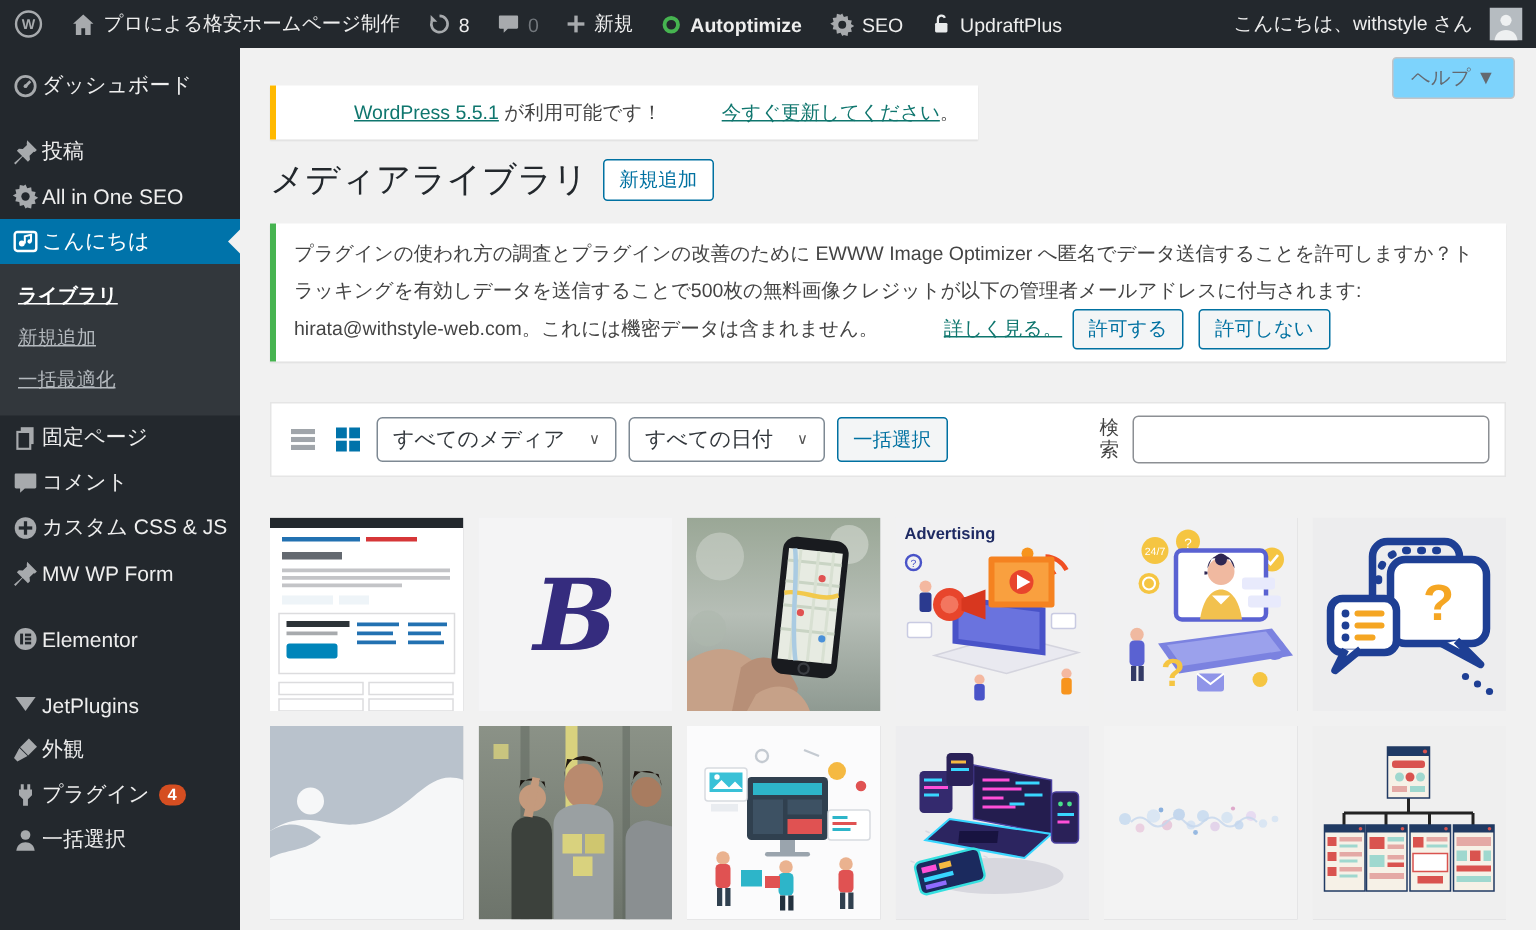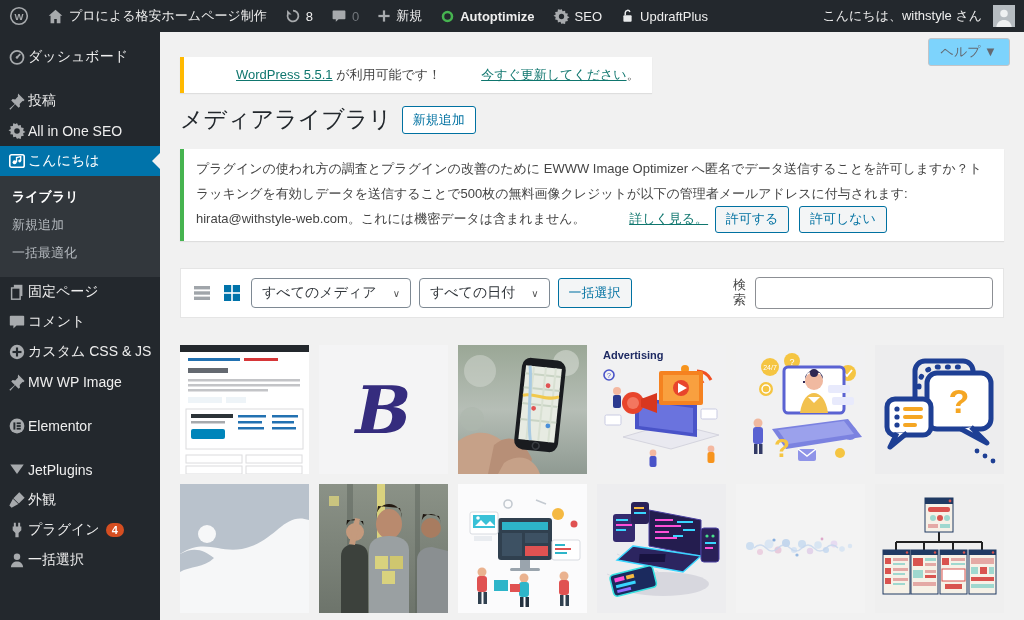--- a/index.html
+++ b/index.html
@@ -16,21 +16,21 @@
 
   
   .sidebar { position:fixed; top:32px; left:0; bottom:0; width:160px; background:#23282d; padding-top:10px; z-index:40; }
   .menu-item { display:flex; align-items:center; gap:2px; height:30px; padding:0 8px; color:#eee; font-size:14px; cursor:pointer; position:relative; }
   .menu-item svg { flex:0 0 18px; }
   .menu-item.spaced { margin-top:14px; }
   .menu-item.selected { background:#0073aa; color:#fff; }
   .menu-item.selected::after { content:""; position:absolute; right:0; top:50%; margin-top:-8px; border-top:8px solid transparent; border-bottom:8px solid transparent; border-right:8px solid #f1f1f1; }
   .badge { background:#d54e21; color:#fff; border-radius:9px; font-size:11px; padding:1px 6px; margin-left:4px; font-weight:bold; }
   .submenu { background:#32373c; padding:7px 0 10px; }
-  .submenu-item { display:block; padding:5px 12px; color:#b4b9be; font-size:13px; cursor:pointer; }
+  .submenu-item { display:block; padding:5px 12px; color:#b4b9be; font-size:13px; cursor:pointer;text-decoration:underline; }
   .submenu-item.current { color:#fff; font-weight:bold; }
 
   
   .content { margin-left:160px; padding:0 20px; position:relative; height:588px; margin-top:32px; }
   .help-btn { position:absolute; top:6px; right:14px; background:#7dd3fc; border:1px solid #c3c4c7; border-radius:3px; color:#646970; padding:4px 12px; font-size:13px; cursor:pointer; }
 
   .update-nag { display:inline-block; background:#fff; border-left:4px solid #ffb900; box-shadow:0 1px 1px rgba(0,0,0,.08); padding:9px 12px; margin-top:25px; font-size:13px; color:#444; }
   a.link { color:#0f766e; text-decoration:underline; cursor:pointer;margin-left:40px; }
 
   .title-row { display:flex; align-items:center; gap:10px; margin-top:12px; }
@@ -177,21 +177,21 @@
         <circle cx="10" cy="10" r="8" fill="#a7aaad"></circle>
         <rect x="8.8" y="5" width="2.4" height="10" fill="#23282d"></rect>
         <rect x="5" y="8.8" width="10" height="2.4" fill="#23282d"></rect>
       </svg>
     <span>カスタム CSS &amp; JS</span>
   </div>
   <div class="menu-item">
     <svg width="18" height="18" viewBox="0 0 20 20">
         <path d="M11.2 1.6l7.2 7.2-1.5 1.5-.8-.2-3.1 3.1.3 2.9-1.5 1.5-3.9-3.9-5.3 6-1.1-1.1 6-5.3-3.9-3.9 1.5-1.5 2.9.3 3.1-3.1-.2-.8z" fill="#a7aaad"></path>
       </svg>
-    <span>MW WP Image</span>
+    <span>MW WP Form</span>
   </div>
   <div class="menu-item spaced">
     <svg width="18" height="18" viewBox="0 0 20 20">
         <circle cx="10" cy="10" r="8.2" fill="#a7aaad"></circle>
         <rect x="6" y="6" width="2.2" height="8" fill="#23282d"></rect>
         <rect x="9.6" y="6" width="4.6" height="2" fill="#23282d"></rect>
         <rect x="9.6" y="9" width="4.6" height="2" fill="#23282d"></rect>
         <rect x="9.6" y="12" width="4.6" height="2" fill="#23282d"></rect>
       </svg>
     <span>Elementor</span>

